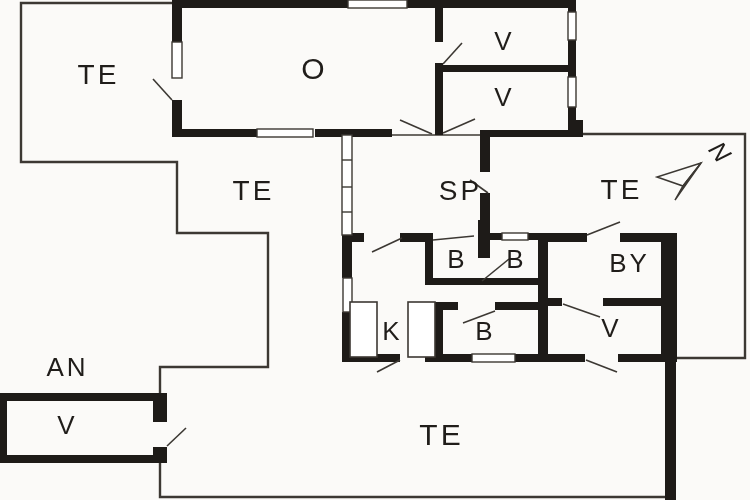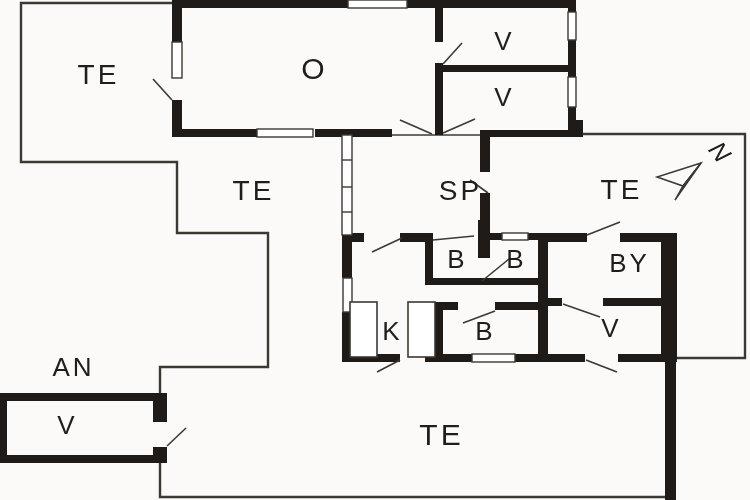--- a/index.html
+++ b/index.html
@@ -133,16 +133,16 @@
   <div class="lbl small" style="left:503px;top:97px;">V</div>
   <div class="lbl" style="left:252px;top:191px;">TE</div>
   <div class="lbl" style="left:427px;top:191px;margin-left:32px;">SP</div>
   <div class="lbl" style="left:620px;top:190px;">TE</div>
   <div class="lbl small" style="left:456px;top:259px;">B</div>
   <div class="lbl small" style="left:515px;top:259px;">B</div>
   <div class="lbl small" style="left:628px;top:263px;">BY</div>
   <div class="lbl small" style="left:391px;top:331px;">K</div>
   <div class="lbl small" style="left:484px;top:331px;">B</div>
   <div class="lbl small" style="left:610px;top:328px;">V</div>
-  <div class="lbl small" style="left:72px;top:367px;">AN</div>
+  <div class="lbl small" style="left:66px;top:367px;">AN</div>
   <div class="lbl small" style="left:66px;top:425px;">V</div>
   <div class="lbl big" style="left:440px;top:435px;">TE</div>
 </div>
 
 </body></html>

